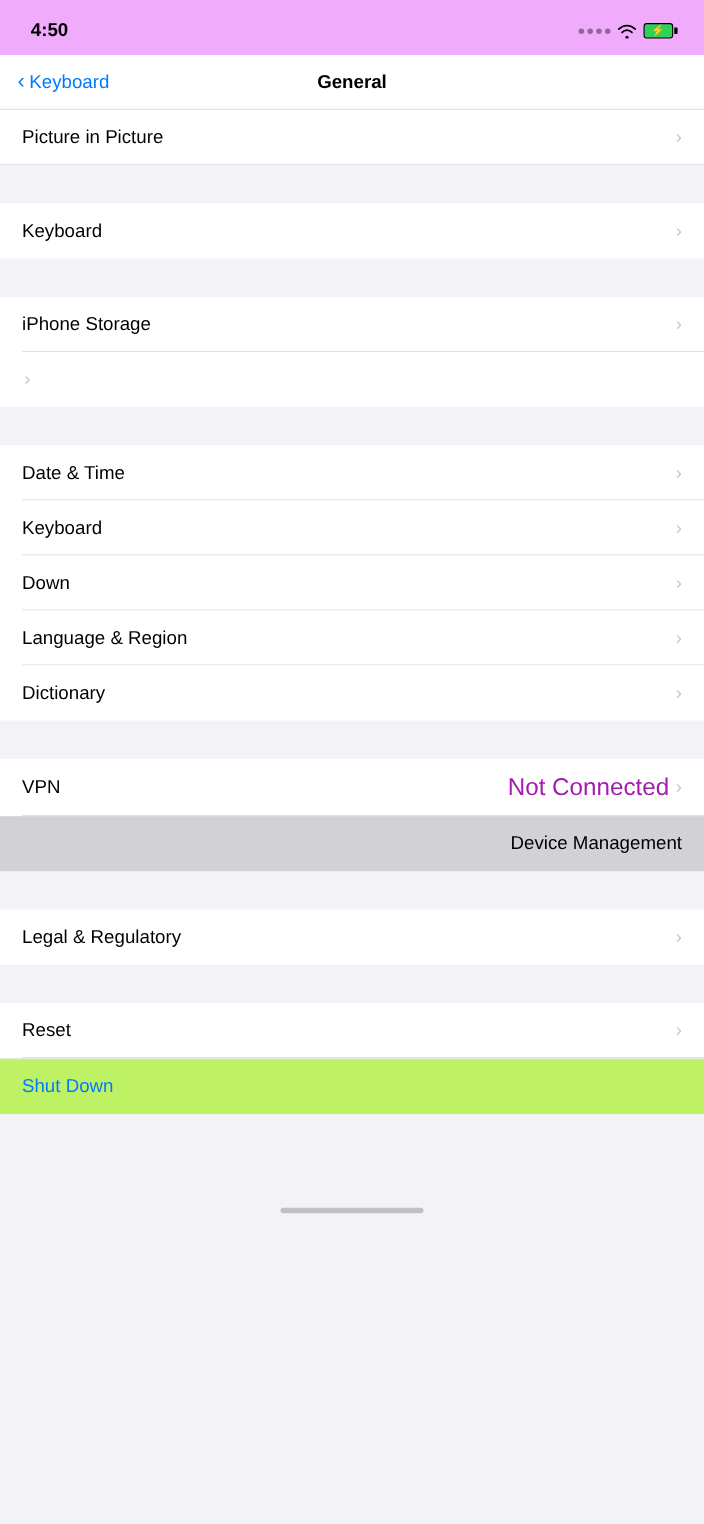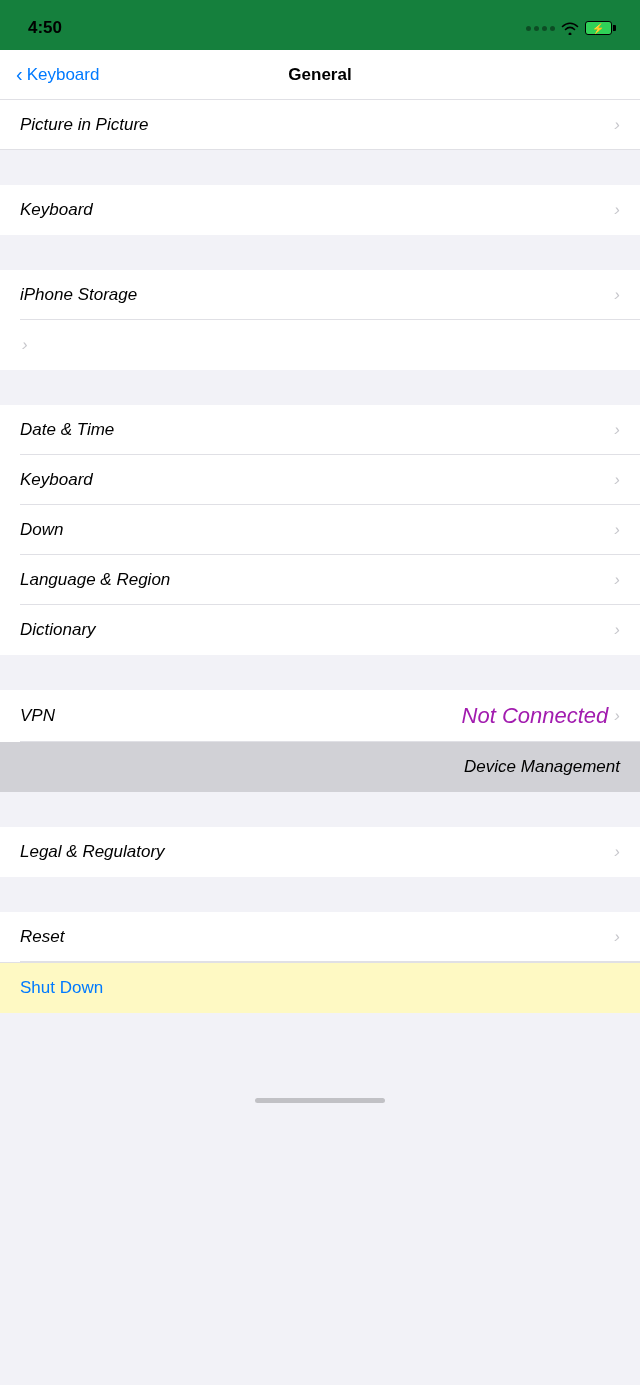--- a/index.html
+++ b/index.html
@@ -12,21 +12,21 @@
       color: #000;
       overflow-x: hidden;
     }
 
     
     .status-bar {
       display: flex;
       justify-content: space-between;
       align-items: center;
       padding: 14px 28px 8px 28px;
-      background: #15803d;
+      background: #f0abfc;
       height: 50px;
     }
     .status-time {
       font-size: 17px;
       font-weight: 600;
       color: #000;
     }
     .status-icons {
       display: flex;
       align-items: center;
@@ -106,21 +106,20 @@
     }
     .list-item {
       display: flex;
       align-items: center;
       justify-content: space-between;
       padding: 13px 20px;
       background: #fff;
       min-height: 50px;
       cursor: pointer;
       position: relative;
-      font-style: italic;
     }
     .list-item:not(:last-child)::after {
       content: '';
       position: absolute;
       bottom: 0;
       left: 20px;
       right: 0;
       height: 1px;
       background: #e0e0e5;
     }
@@ -157,21 +156,21 @@
       color: #000;
       display: flex;
       justify-content: space-between;
       align-items: center;
       border-bottom: 1px solid #e0e0e5;
     }
 
     
     .shutdown-btn {
       padding: 15px 20px;
-      background: #fef9c3;
+      background: #bef264;
       font-size: 17px;
       color: #007aff;
       cursor: pointer;
       border-top: 1px solid #e0e0e5;
     }
 
     
     .home-indicator {
       display: flex;
       justify-content: center;

